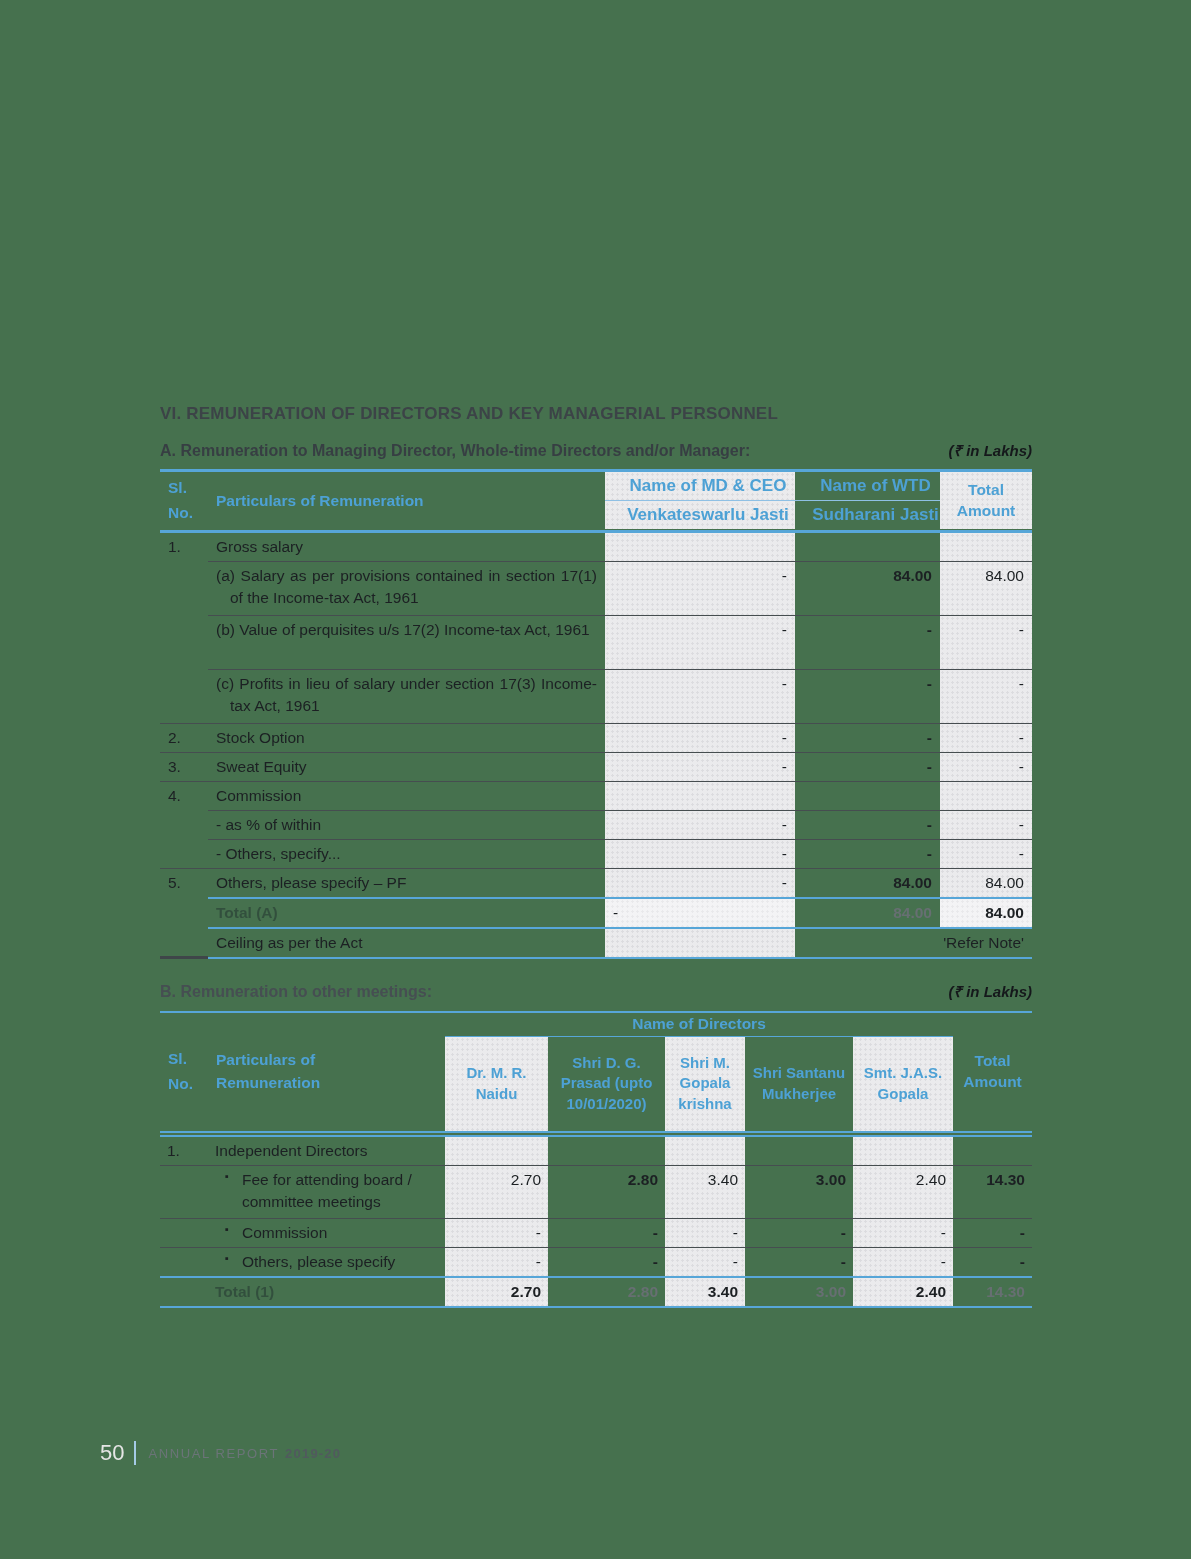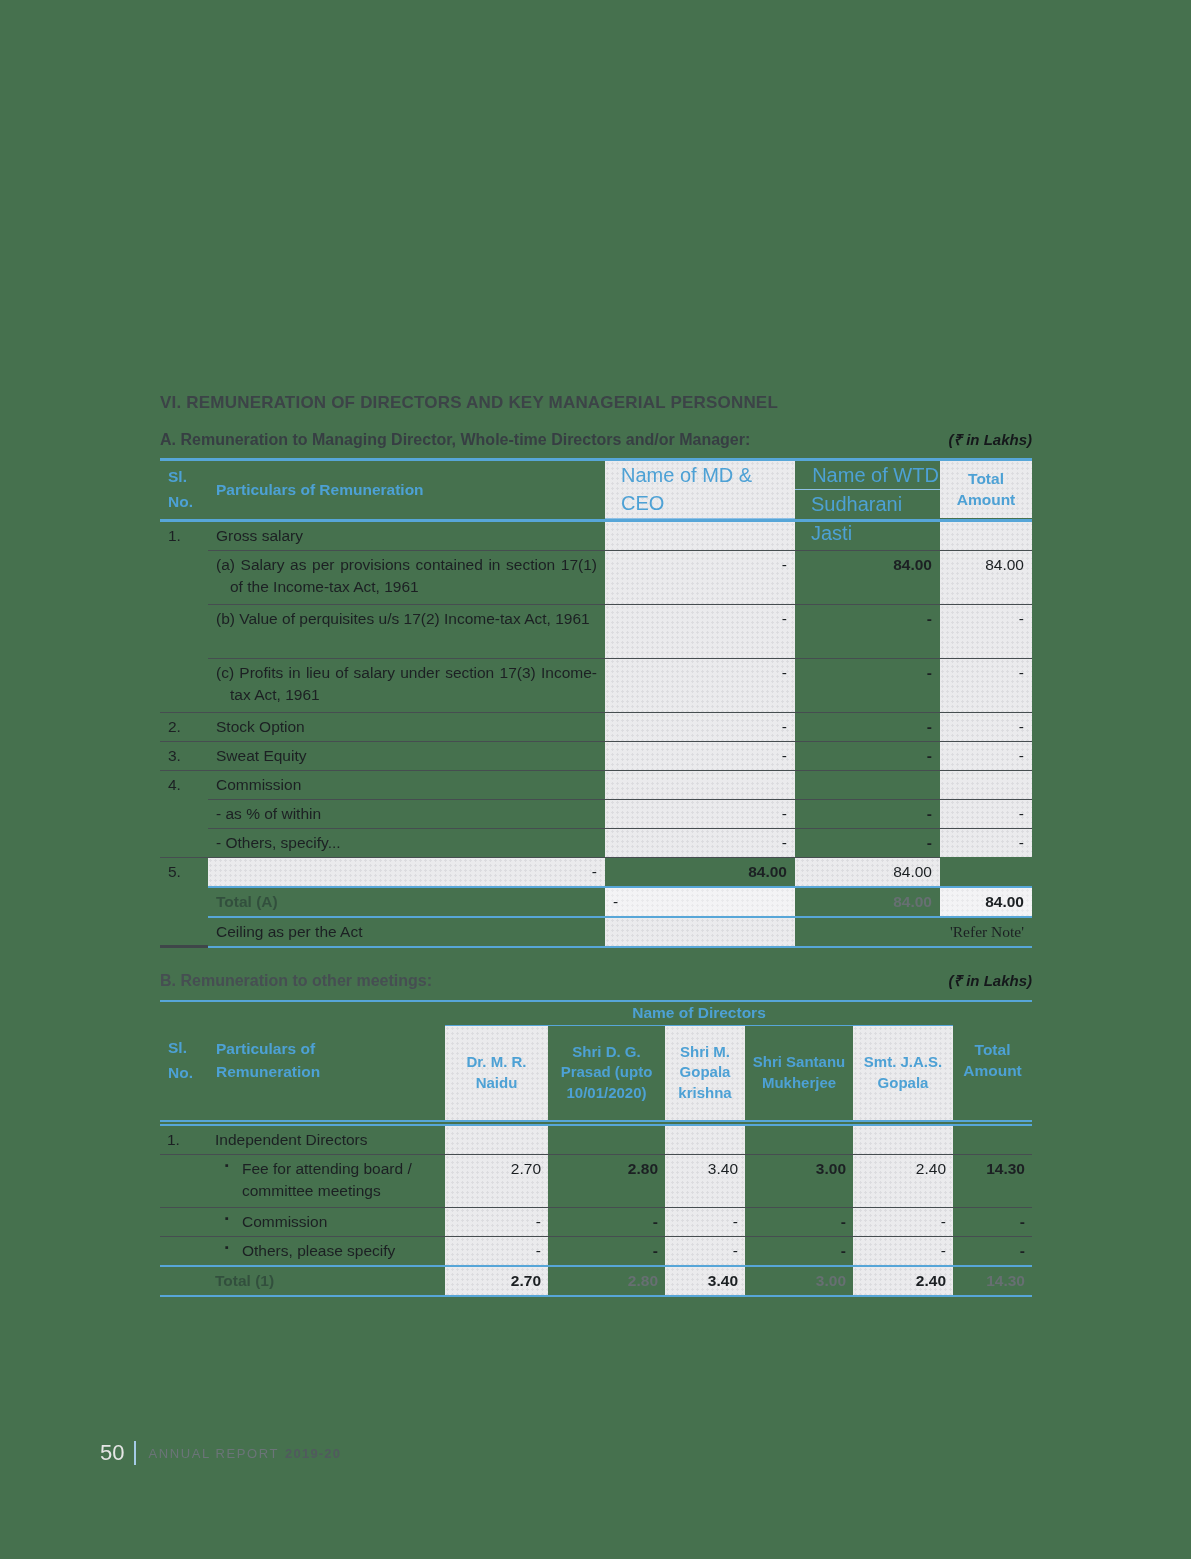--- a/index.html
+++ b/index.html
@@ -5,21 +5,21 @@
   html,body{margin:0;padding:0;}
   body{
     width:1191px;height:1559px;
     background:#46714E;
     font-family:"Liberation Sans", sans-serif;
     color:#1c2023;
     position:relative;
     overflow:hidden;
     -webkit-font-smoothing:antialiased;
   }
-  .content{position:absolute;left:160px;top:0;width:872px;}
+  .content{position:absolute;left:160px;top:11px;width:872px;}
 
   
   .h-vi{margin-top:393px;font-size:17px;font-weight:bold;color:#3c4347;letter-spacing:.2px;}
   .sec-head{display:flex;justify-content:space-between;align-items:baseline;margin-top:16px;}
   .sec-head .t{font-size:16px;font-weight:bold;color:#373e43;}
   .sec-head .cur{font-size:15px;font-style:italic;font-weight:600;color:#15181b;margin-left:15px;}
   .sec-head.b .t{color:#464e52;}
 
   
   .cellfill{
@@ -36,21 +36,21 @@
   
   .tableA{margin-top:9px;border-top:3px solid #57a6d8;}
   .ta-row{display:grid;grid-template-columns:48px 397px 190px 145px 92px;}
   .ta-row > div{padding:3px 8px;font-size:15.5px;line-height:1.42;box-sizing:border-box;}
   .ta-header{border-bottom:3px solid #57a6d8;}
   .ta-header > div{padding:0;}
   .hcell{display:flex;align-items:center;}
   .ta-header .sl{font-weight:bold;font-size:15.5px;padding:4px 0 4px 8px;width:30px;line-height:1.6;}
   .ta-header .part{font-weight:bold;font-size:15.5px;padding-left:8px;}
   .twoLine{display:flex;flex-direction:column;height:57px;}
-  .twoLine .ln{flex:1;display:flex;align-items:center;justify-content:center;font-weight:normal;font-size:20px;padding-left:16px;}
+  .twoLine .ln{flex:1;display:flex;align-items:center;justify-content:center;font-weight:bold;font-size:17px;padding-left:16px;}
   .twoLine .ln.divided{border-bottom:1.5px solid #8fc0e4;}
   .ta-header .totalcell{display:flex;align-items:center;justify-content:center;text-align:center;font-weight:bold;font-size:15.5px;height:57px;line-height:1.35;}
 
   
   .ta-row.body > div{border-top:1px solid #464d50;}
   .ta-row.body.first > div{border-top:none;}
   .ta-row.sub > .c-sl{border-top:none;}
   .c-part.abc{padding-left:22px;text-indent:-14px;text-align:justify;}
   .minh28{min-height:28px;}
   .minh54{min-height:54px;}
@@ -60,21 +60,21 @@
   .ta-row.totalrow > div{border-top:2.5px solid #57a6d8;border-bottom:2.5px solid #57a6d8;}
   .ta-row.totalrow > .c-sl{border-top:none;border-bottom:none;}
   .ta-row.totalrow .fillbright{
     background-color:#f3f3f5;
     background-image:radial-gradient(rgba(90,90,100,0.07) 1px, transparent 1.2px);
     background-size:5px 5px;
   }
   
   .ta-row.ceiling > div{border-top:none;border-bottom:2.5px solid #57a6d8;}
   .ta-row.ceiling > .c-sl{border-bottom:3px solid #3f4649;}
-  .refer{grid-column:span 2;text-align:right;padding-right:6px;font-family:Liberation Serif, serif;}
+  .refer{grid-column:span 2;text-align:right;padding-right:6px;}
 
   
   .note{margin-top:11px;font-size:15px;line-height:1.72;color:#14181a;text-align:justify;}
 
   
   .tableB{margin-top:10px;border-top:2.5px solid #57a6d8;}
   .tb-grid{display:grid;grid-template-columns:48px 237px 103px 117px 80px 108px 100px 79px;}
   .tb-header{grid-template-rows:24px 94px;border-bottom:6px double #57a6d8;}
   .tb-header .sl{grid-row:1/3;display:flex;align-items:center;font-weight:bold;font-size:15.5px;padding-left:8px;line-height:1.6;}
   .tb-header .sl span{width:30px;display:block;}
@@ -197,20 +197,21 @@
     <div class="ta-row body sub">
       <div class="c-sl"></div>
       <div class="c-part minh26">- Others, specify...</div>
       <div class="c-md cellfill val">-</div>
       <div class="c-wtd val boldval">-</div>
       <div class="c-total cellfill val">-</div>
     </div>
 
     <div class="ta-row body">
       <div class="c-sl">5.</div>
+      <div class="c-part minh26">Others, please specify – PF</div>
       <div class="c-md cellfill val">-</div>
       <div class="c-wtd val boldval">84.00</div>
       <div class="c-total cellfill val">84.00</div>
     </div>
 
     <div class="ta-row totalrow">
       <div class="c-sl"></div>
       <div class="c-part fadelabel minh26">Total (A)</div>
       <div class="c-md fillbright">-</div>
       <div class="c-wtd val grayval">84.00</div>

